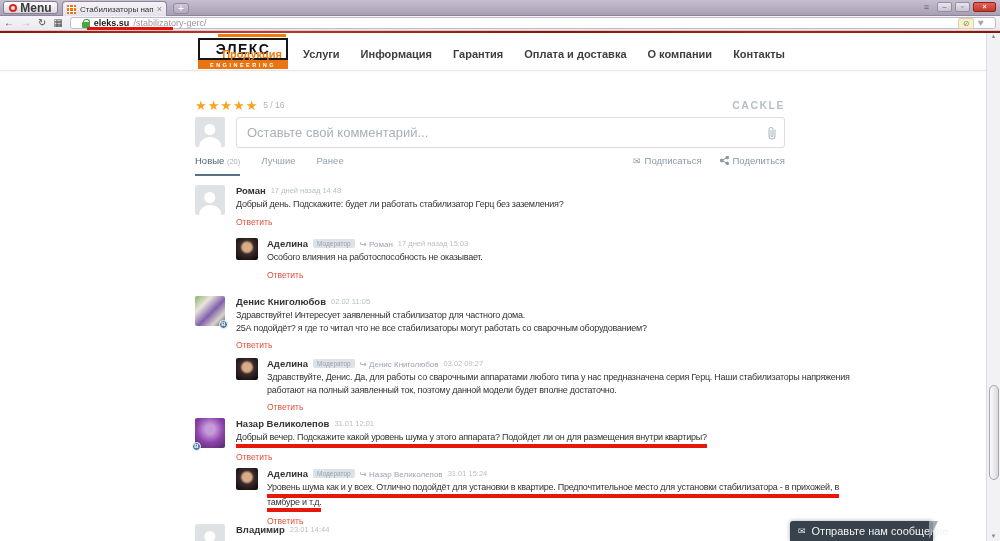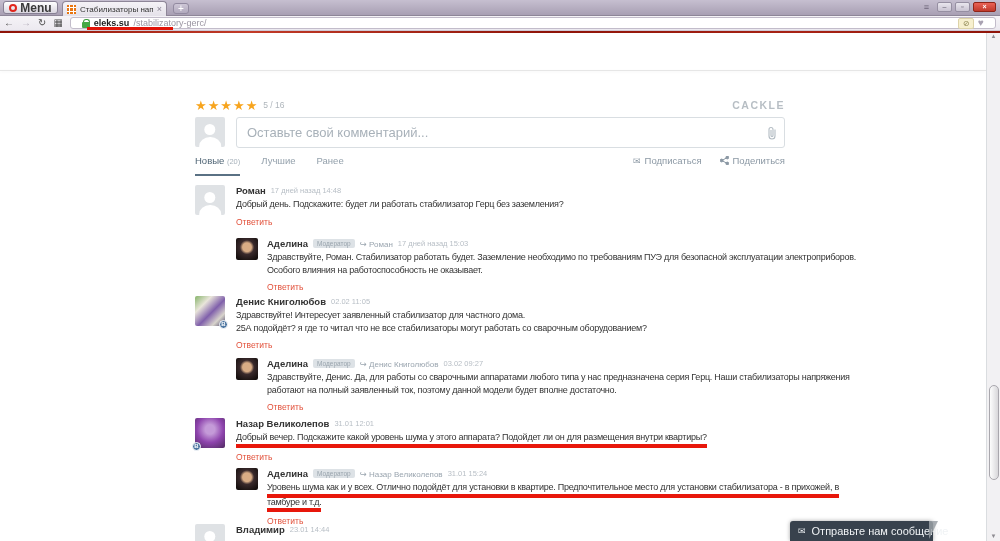--- a/index.html
+++ b/index.html
@@ -175,20 +175,35 @@
     <span class="blocked-box">⊘</span>
     <span class="heart-ico">♥</span>
   </div>
 </div>
 
 <div class="ann-url"></div>
 <div class="ann-top"></div>
 
 <div class="page">
 
+  <div class="site-header">
+    <div class="logo">
+      <div class="logo-main">ЭЛЕКС</div>
+      <div class="logo-sub">ENGINEERING</div>
+    </div>
+    <div class="main-nav">
+        <span class="nav-item active">Продукция</span>
+        <span class="nav-item">Услуги</span>
+        <span class="nav-item">Информация</span>
+        <span class="nav-item">Гарантия</span>
+        <span class="nav-item">Оплата и доставка</span>
+        <span class="nav-item">О компании</span>
+        <span class="nav-item">Контакты</span>
+      </div>
+  </div>
   <div class="header-divider"></div>
 
   <div class="stars-row">
     <span><span class="star">★</span><span class="star">★</span><span class="star">★</span><span class="star">★</span><span class="star">★</span></span>
     <span class="rating-score">5 / 16</span>
     <span class="cackle-brand">CACKLE</span>
   </div>
 
   <div class="comment-form">
     <div class="c-avatar av-default form-avatar"></div>
@@ -237,21 +252,20 @@
           </div><a class="c-reply">Ответить</a></div>
       </div>
       <div class="comment c1 indent">
         <div class="c-avatar av-adelina"></div>
         <div class="c-main"><div class="c-head">
             <span class="c-author">Аделина</span>
             <span class="c-badge">Модератор</span>
             <span class="c-replyto"><span class="arr">↪</span> Роман</span>
             <span class="c-time">17 дней назад 15:03</span>
           </div><div class="c-text">
-            <span class="c-line">Здравствуйте, Роман.  Стабилизатор работать будет. Заземление необходимо по требованиям ПУЭ для безопасной эксплуатации электроприборов.</span>
             <span class="c-line">Особого влияния на работоспособность не оказывает.</span>
           </div><a class="c-reply">Ответить</a></div>
       </div>
       <div class="comment c2">
         <div class="c-avatar av-denis">
           <span class="prov-badge br">B</span>
         </div>
         <div class="c-main"><div class="c-head">
             <span class="c-author">Денис Книголюбов</span>
             <span class="c-time">02.02 11:05</span>

